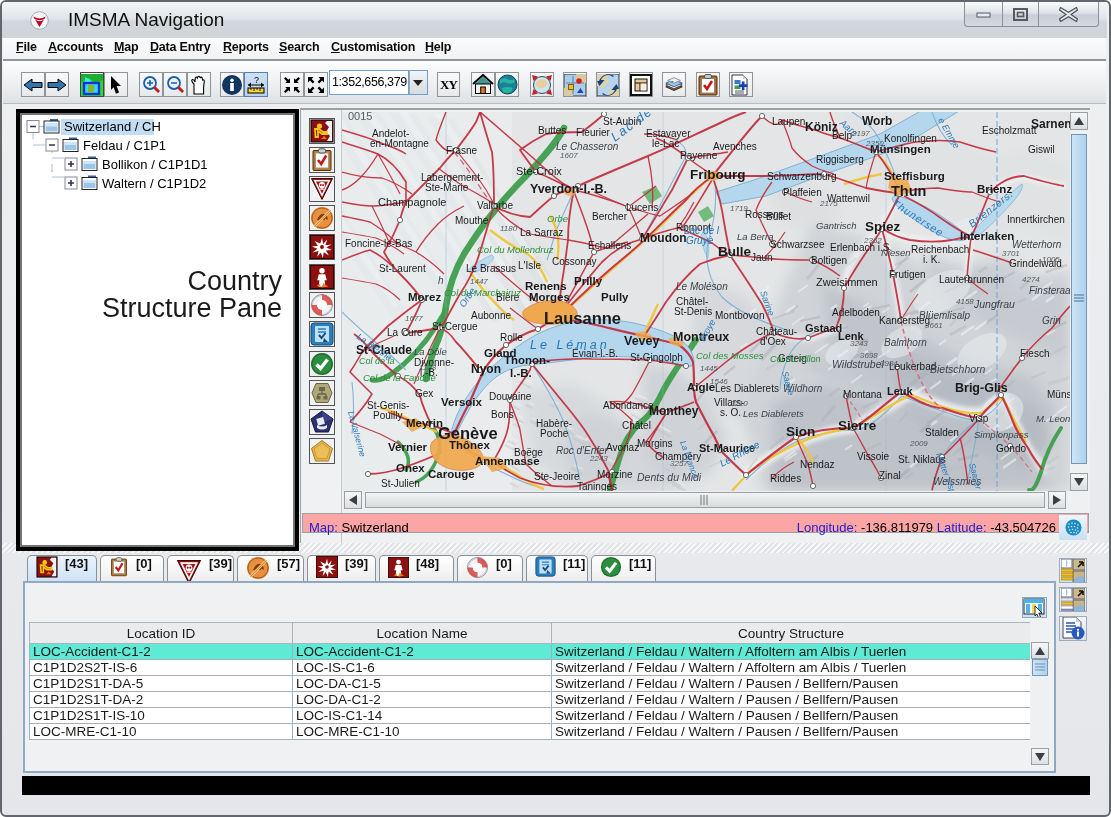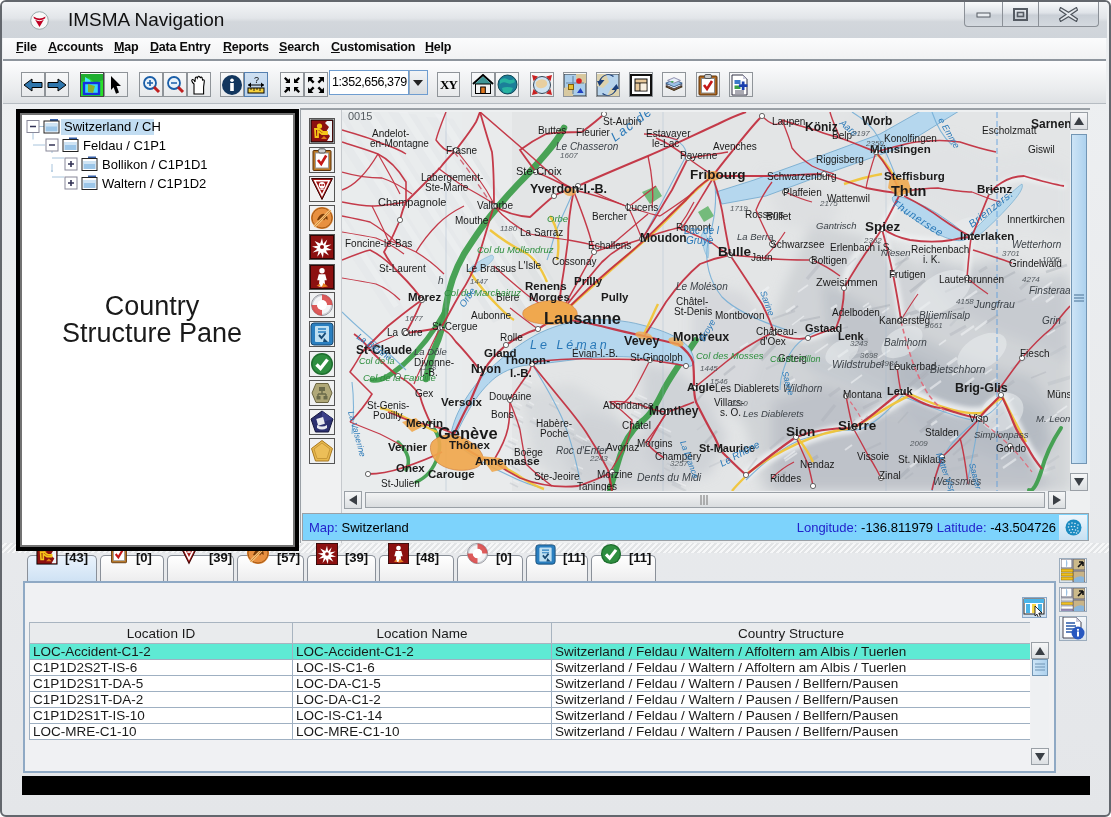--- a/index.html
+++ b/index.html
@@ -29,41 +29,41 @@
 #toolbar{position:absolute;left:1px;top:59px;width:1103px;height:43px;
  background:linear-gradient(#fdfdfe,#e9ebed 70%,#dee1e4);border-bottom:1px solid #b6bcc2;}
 .tbtn{position:absolute;top:11px;width:24px;height:25px;
  background:linear-gradient(#f8f9fa,#e7e9eb);border:1px solid #8f9499;
  display:flex;align-items:center;justify-content:center;}
 
 #treepanel{position:absolute;left:14px;top:107px;width:283px;height:442px;
  background:#000;padding:4px;z-index:3;}
 #treeinner{width:100%;height:100%;background:#fff;border:2px solid #737373;position:relative;
  font-size:13px;color:#000;}
-#bigtext{position:absolute;left:0;top:178px;width:260px;text-align:center;
+#bigtext{position:absolute;left:0;top:153px;width:260px;text-align:right;
  font-size:27px;color:#1a1a1a;line-height:27px;}
 
 #mapc{position:absolute;left:298px;top:106px;width:790px;height:437px;background:#eef0f1;
  border-left:1px solid #9aa0a6;border-top:2px solid #9aa0a6;}
 #iconstrip{position:absolute;left:2px;top:0px;width:39px;height:435px;background:#f0f1f2;
  border-right:1px solid #c5c9cd;}
 .mic{position:absolute;left:6px;width:26px;height:26px;border:1px solid #555;}
 #mapview{position:absolute;left:41px;top:2px;width:728px;height:379px;overflow:hidden;background:#e9e9ea;}
 #vscroll{position:absolute;left:769px;top:2px;width:18px;height:379px;background:#eef0f2;}
 #hscroll{position:absolute;left:41px;top:381px;width:728px;height:19px;background:#eef0f2;}
-#mstatus{position:absolute;left:1px;top:403px;width:787px;height:28px;background:#7dd3fc;
+#mstatus{position:absolute;left:1px;top:403px;width:787px;height:20px;background:#fca5a5;
  border:1px solid #9aa0a6;font-size:13px;color:#000;}
 
 #hatch{position:absolute;left:0px;top:541px;width:1111px;height:10px;
  background:repeating-linear-gradient(135deg,#e2e4e6 0 2px,#f6f7f8 2px 4px);}
 
 #tabrow{position:absolute;left:18px;top:553px;width:1070px;height:26px;}
 .tab{position:absolute;top:0;height:26px;background:linear-gradient(#ffffff,#ededee);
  border:1px solid #8a9099;border-bottom:none;border-radius:5px 5px 0 0;
- font-size:13px;font-weight:bold;color:#111;display:flex;align-items:flex-end;gap:7px;
+ font-size:13px;font-weight:bold;color:#111;display:flex;align-items:flex-start;gap:7px;
  padding:0 10px 16px 8px;}
 .tab svg{flex:0 0 auto;}
 .tab.sel{background:linear-gradient(#eaf3fc,#cfe2f4);}
 
 #bpanel{position:absolute;left:21px;top:579px;width:1033px;height:192px;
  background:#f0f1f3;border:2px solid #8fa9c4;}
 #btool{position:absolute;left:2px;top:2px;width:1023px;height:36px;background:#f0f1f3;}
 #gridbtn{position:absolute;left:995px;top:12px;width:25px;height:21px;
  background:linear-gradient(#eaf2fa,#cfe0f0);border:1px solid #8aa8c8;}
 table{border-collapse:collapse;table-layout:fixed;}

